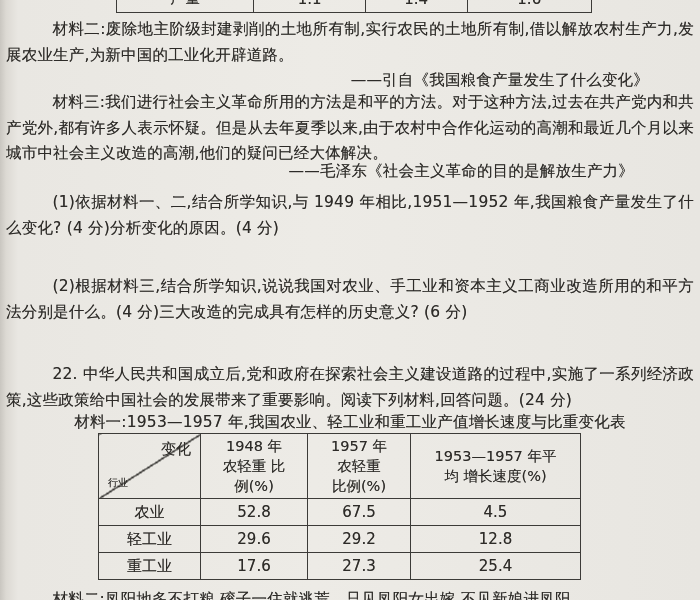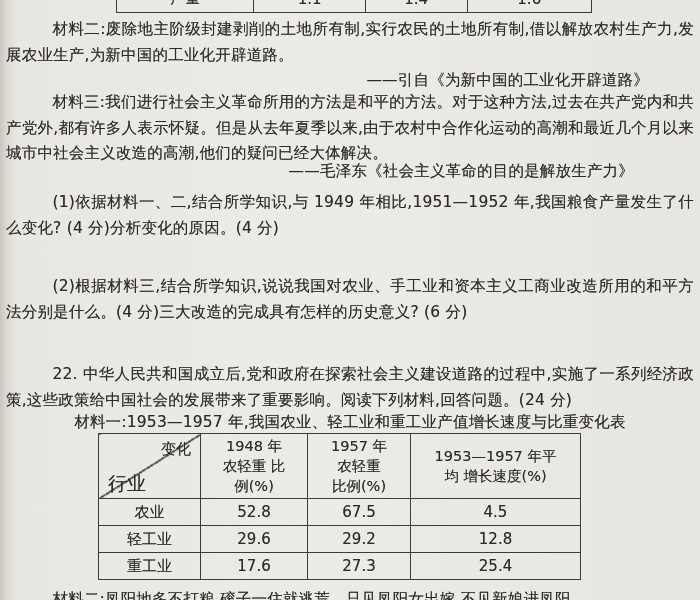--- a/index.html
+++ b/index.html
@@ -43,36 +43,36 @@
   .m1-table .lbl,.m1-table .val{font-size:15px;height:26px;}
   .corner{
     position:relative;
     background:linear-gradient(to bottom right,
       transparent calc(50% - .8px),
       #3c3b38 calc(50% - .8px),
       #3c3b38 calc(50% + .8px),
       transparent calc(50% + .8px));
   }
   .corner .t{position:absolute;top:5px;right:9px;font-size:15px;}
-  .corner .b{position:absolute;bottom:5px;left:9px;font-size:19px;}
+  .corner .b{position:absolute;bottom:5px;left:9px;font-size:10px;}
 </style>
 </head>
 <body>
 
 <div class="page">
 
   <div class="top-table">
     <div class="c" style="width:137px;">产量</div>
     <div class="c" style="width:112px;">1.1</div>
     <div class="c" style="width:102px;">1.4</div>
     <div class="c" style="width:125px;">1.6</div>
   </div>
 
   <div class="txt indent3" style="top:17px;">材料二:废除地主阶级封建剥削的土地所有制,实行农民的土地所有制,借以解放农村生产力,发展农业生产,为新中国的工业化开辟道路。</div>
-  <div class="txt src" style="top:68px;padding-right:45px;box-sizing:border-box;">——引自《为新中国的工业化开辟道路》</div>
+  <div class="txt src" style="top:68px;padding-right:45px;box-sizing:border-box;">——引自《我国粮食产量发生了什么变化》</div>
 
   <div class="txt indent3" style="top:90px;">材料三:我们进行社会主义革命所用的方法是和平的方法。对于这种方法,过去在共产党内和共产党外,都有许多人表示怀疑。但是从去年夏季以来,由于农村中合作化运动的高潮和最近几个月以来城市中社会主义改造的高潮,他们的疑问已经大体解决。</div>
   <div class="txt src" style="top:159px;padding-right:60px;box-sizing:border-box;">——毛泽东《社会主义革命的目的是解放生产力》</div>
 
   <div class="txt indent3" style="top:190px;">(1)依据材料一、二,结合所学知识,与 1949 年相比,1951—1952 年,我国粮食产量发生了什么变化? (4 分)分析变化的原因。(4 分)</div>
 
   <div class="txt indent3" style="top:274px;">(2)根据材料三,结合所学知识,说说我国对农业、手工业和资本主义工商业改造所用的和平方法分别是什么。(4 分)三大改造的完成具有怎样的历史意义? (6 分)</div>
 
   <div class="txt indent3" style="top:362px;">22. 中华人民共和国成立后,党和政府在探索社会主义建设道路的过程中,实施了一系列经济政策,这些政策给中国社会的发展带来了重要影响。阅读下列材料,回答问题。(24 分)</div>
 

